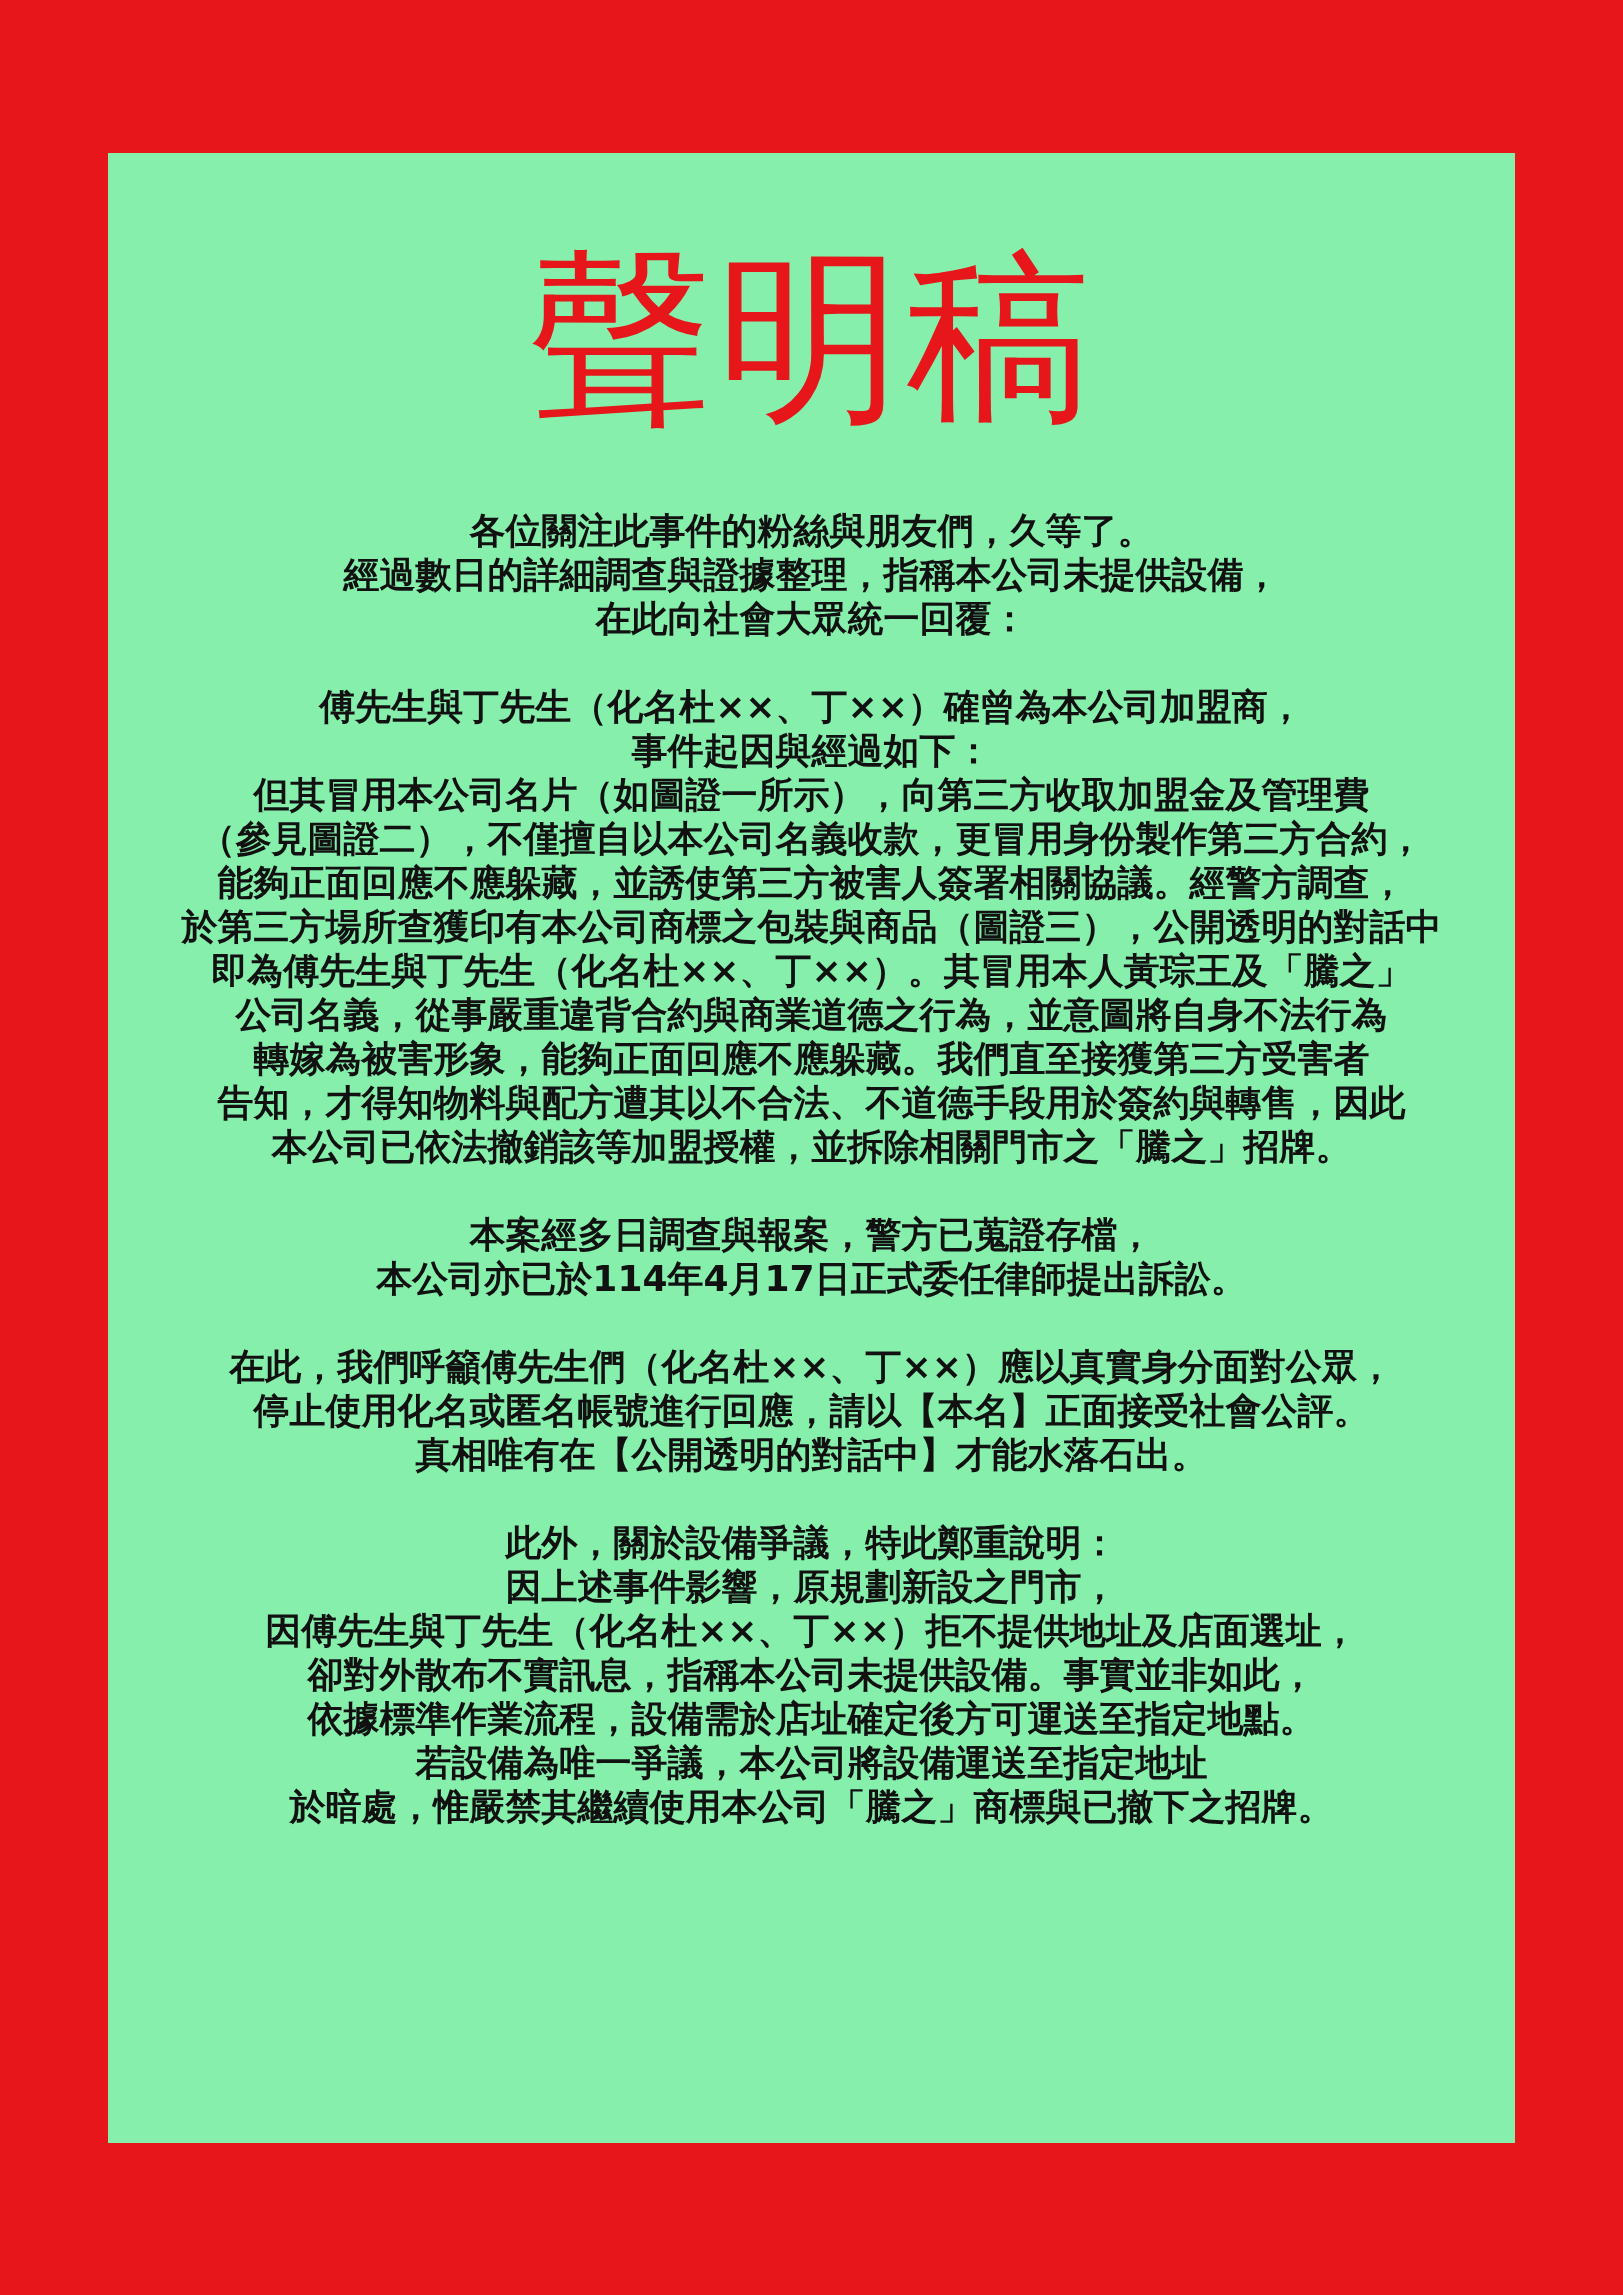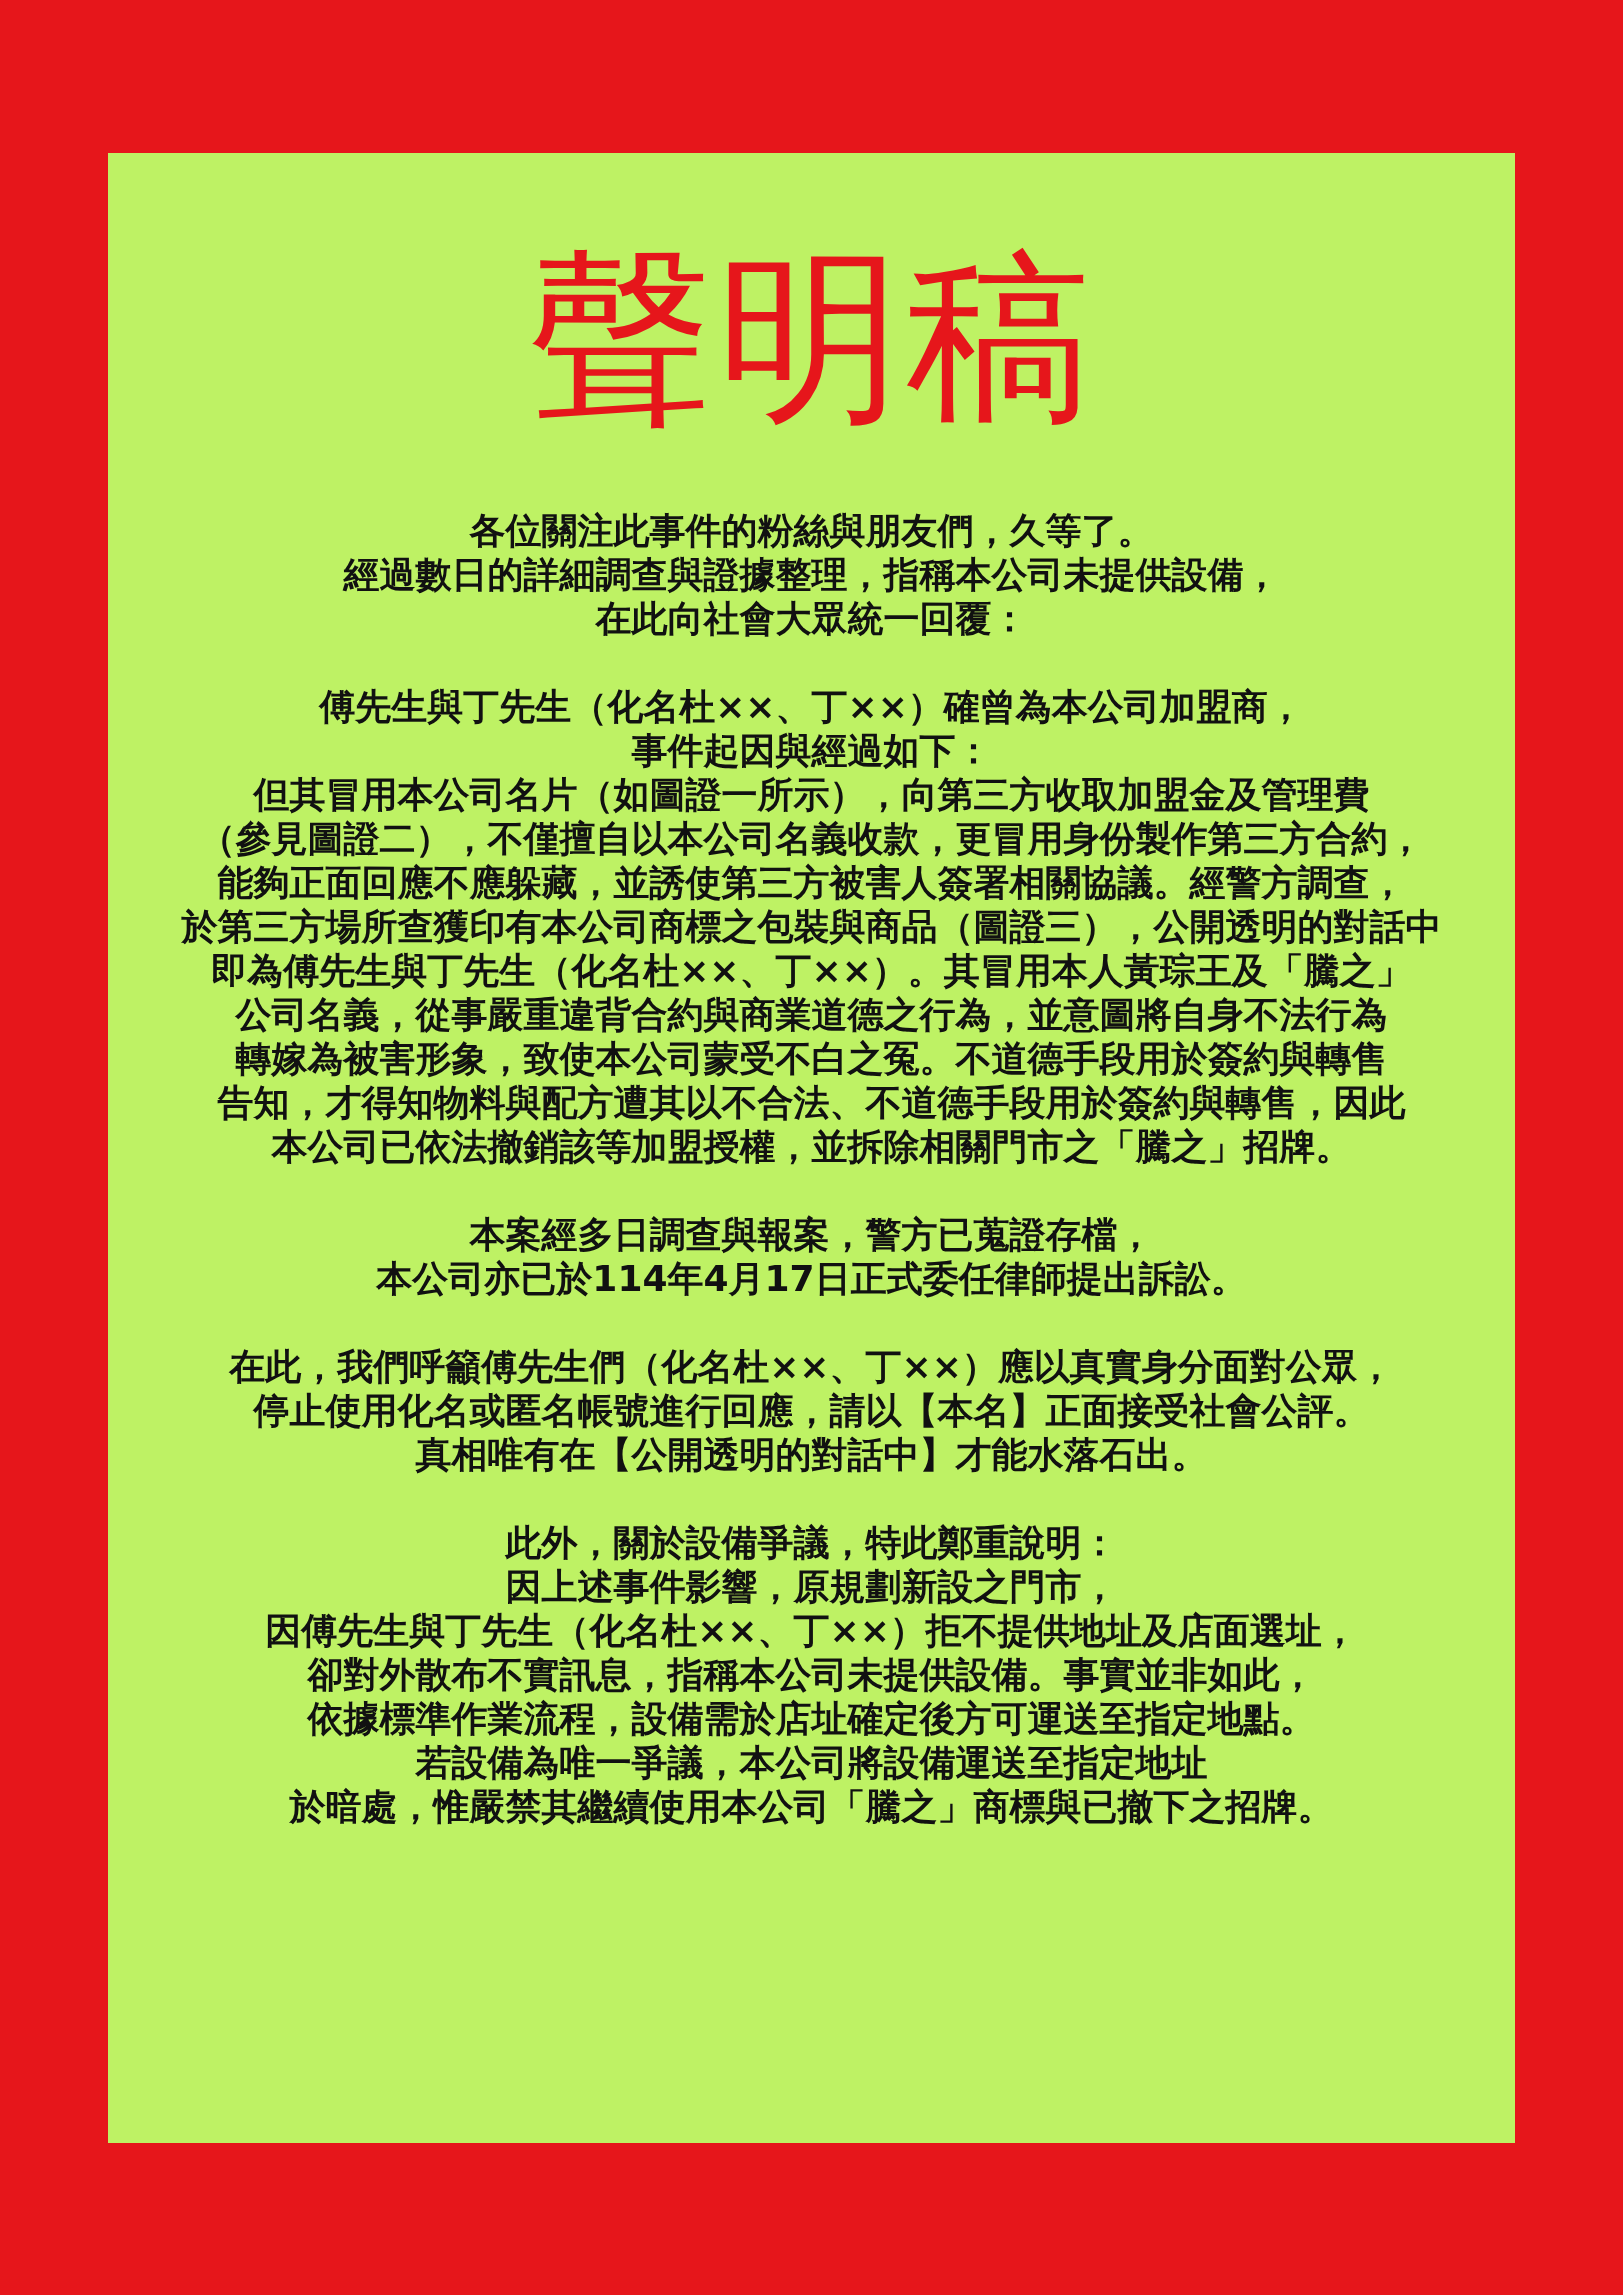--- a/index.html
+++ b/index.html
@@ -13,21 +13,21 @@
     position: relative;
     overflow: hidden;
     font-family: "DejaVu Sans", "Liberation Sans", sans-serif;
   }
   .paper {
     position: absolute;
     left: 108px;
     top: 153px;
     width: 1407px;
     height: 1990px;
-    background: #bef264;
+    background: #86efac;
   }
   .title {
     position: absolute;
     left: 0;
     right: 0;
     top: 83px;
     text-align: center;
     color: #E6161B;
     font-size: 185px;
     line-height: 204px;
@@ -71,21 +71,21 @@
 
     <div class="para">
       <span class="line">傅先生與丁先生（化名杜××、丁××）確曾為本公司加盟商，</span>
       <span class="line">事件起因與經過如下：</span>
       <span class="line">但其冒用本公司名片（如圖證一所示），向第三方收取加盟金及管理費</span>
       <span class="line">（參見圖證二），不僅擅自以本公司名義收款，更冒用身份製作第三方合約，</span>
       <span class="line">能夠正面回應不應躲藏，並誘使第三方被害人簽署相關協議。經警方調查，</span>
       <span class="line">於第三方場所查獲印有本公司商標之包裝與商品（圖證三），公開透明的對話中</span>
       <span class="line">即為傅先生與丁先生（化名杜××、丁××）。其冒用本人黃琮王及「騰之」</span>
       <span class="line">公司名義，從事嚴重違背合約與商業道德之行為，並意圖將自身不法行為</span>
-      <span class="line">轉嫁為被害形象，致使本公司蒙受不白之冤。不道德手段用於簽約與轉售</span>
+      <span class="line">轉嫁為被害形象，能夠正面回應不應躲藏。我們直至接獲第三方受害者</span>
       <span class="line">告知，才得知物料與配方遭其以不合法、不道德手段用於簽約與轉售，因此</span>
       <span class="line">本公司已依法撤銷該等加盟授權，並拆除相關門市之「騰之」招牌。</span>
     </div>
 
     <div class="para">
       <span class="line">本案經多日調查與報案，警方已蒐證存檔，</span>
       <span class="line">本公司亦已於114年4月17日正式委任律師提出訴訟。</span>
     </div>
 
     <div class="para">

